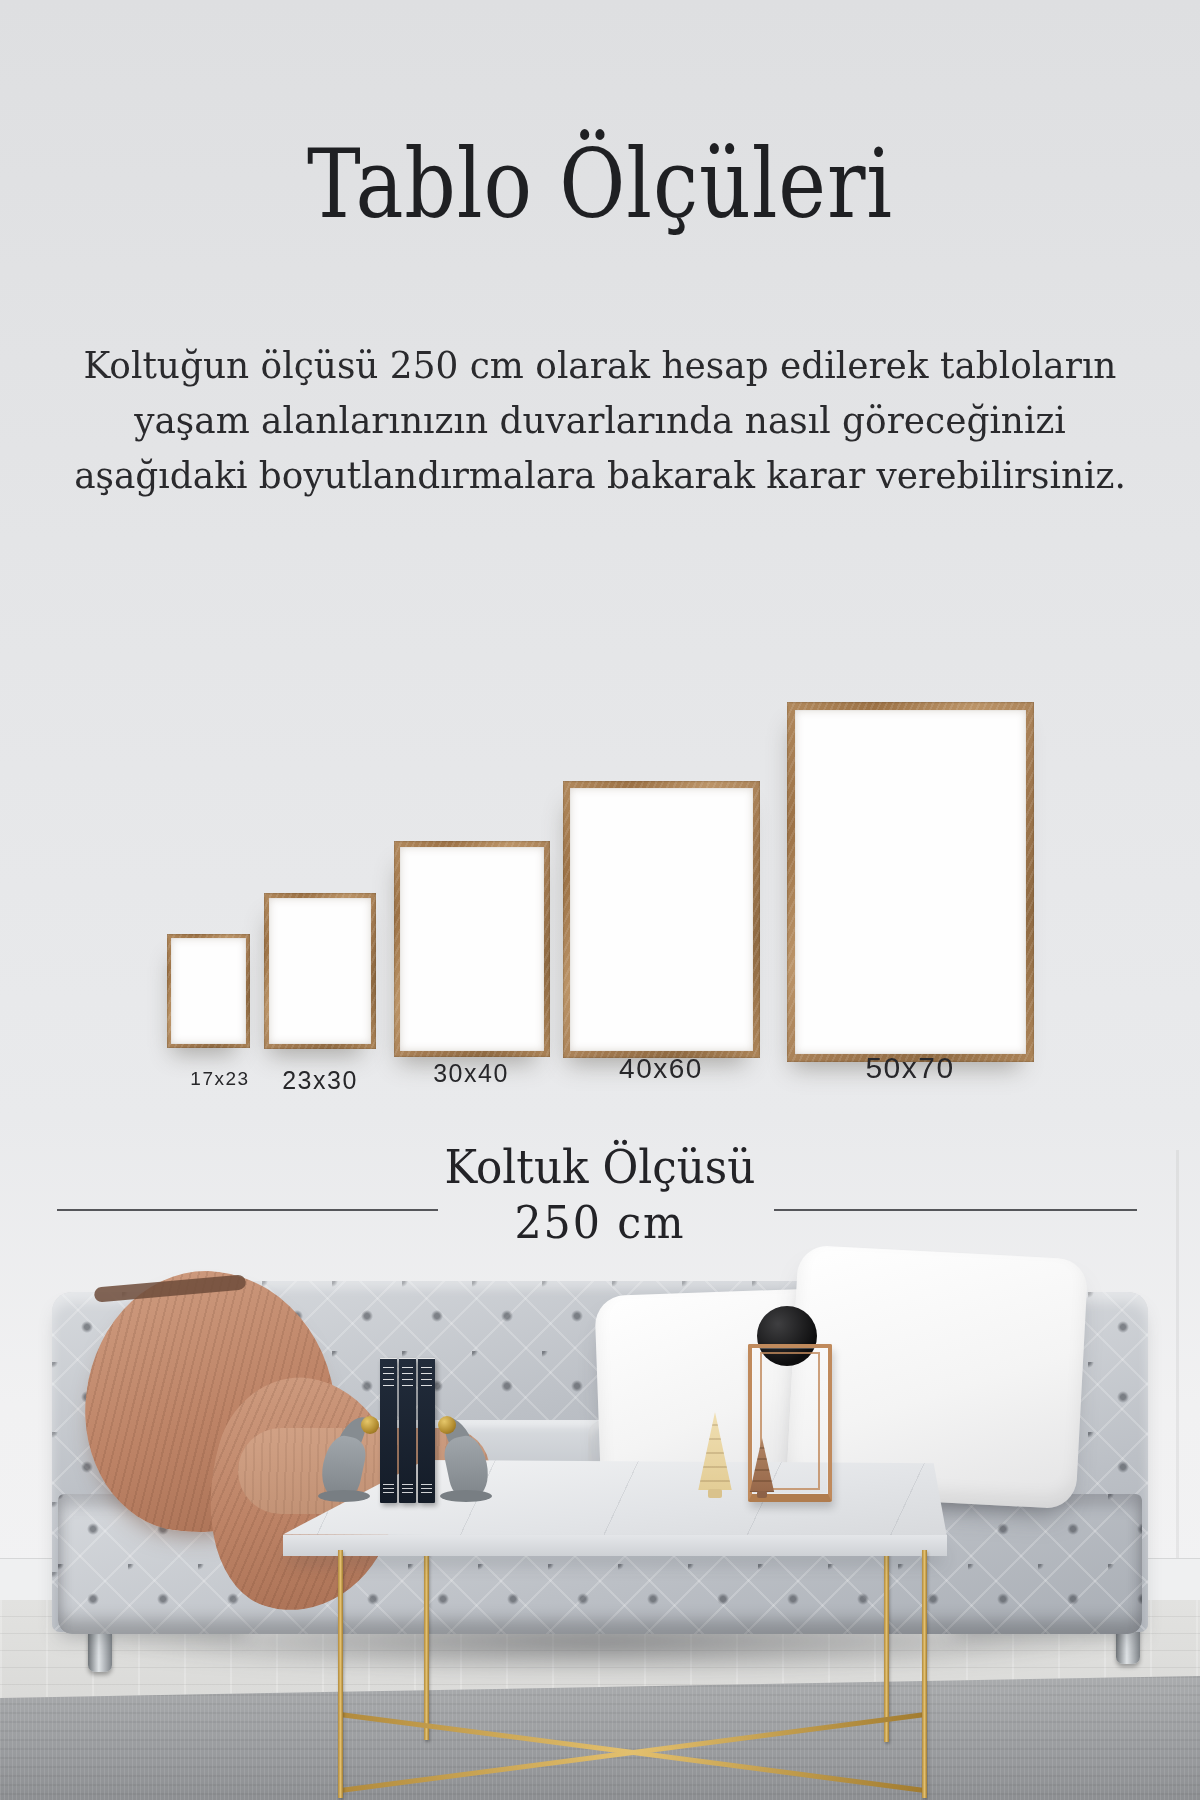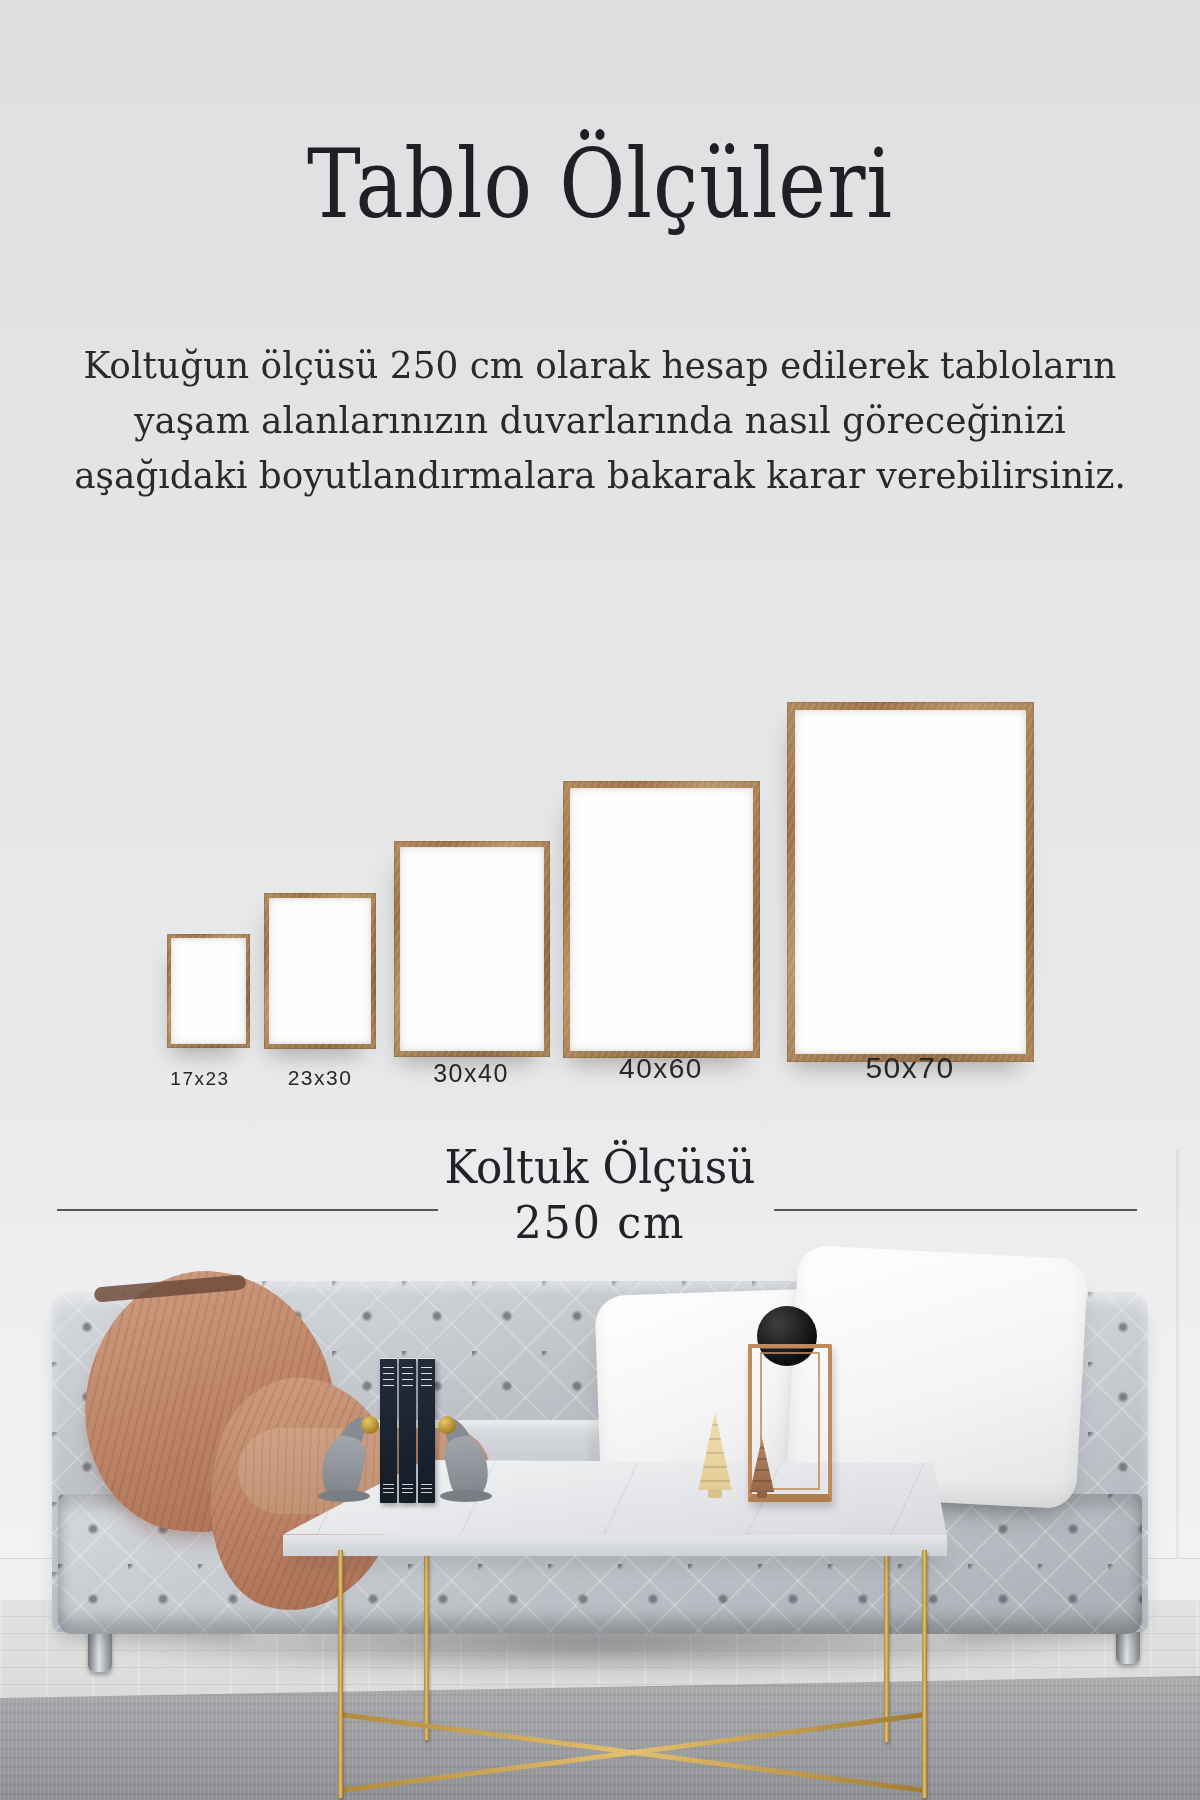--- a/index.html
+++ b/index.html
@@ -28,22 +28,22 @@
   .frame .mat{position:absolute;background:#fefefe;
     box-shadow:inset 0 0 8px rgba(120,100,80,.25), inset 0 0 1px rgba(0,0,0,.25);}
   .fr1{left:167px;top:934px;width:83px;height:114px;}   .fr1 .mat{inset:4px;}
   .fr2{left:264px;top:893px;width:112px;height:156px;}  .fr2 .mat{inset:5px;}
   .fr3{left:394px;top:841px;width:156px;height:216px;}  .fr3 .mat{inset:6px;}
   .fr4{left:563px;top:781px;width:197px;height:277px;}  .fr4 .mat{inset:7px;}
   .fr5{left:787px;top:702px;width:247px;height:360px;}  .fr5 .mat{inset:8px;}
 
   .flabel{position:absolute;transform:translateX(-50%);color:#27272a;
     font-family:"Liberation Sans","DejaVu Sans",sans-serif;letter-spacing:1.5px;font-weight:400;}
-  .fl1{left:200px;top:1068px;font-size:19px;}
-  .fl2{left:320px;top:1066px;font-size:21px;}
+  .fl1{left:220px;top:1068px;font-size:19px;}
+  .fl2{left:320px;top:1066px;font-size:25px;}
   .fl3{left:471px;top:1059px;font-size:25px;}
   .fl4{left:661px;top:1053px;font-size:28px;}
   .fl5{left:910px;top:1051px;font-size:30px;}
 
   
   .measure-title{left:0;top:1140px;width:1200px;text-align:center;font-size:46px;color:#232327;
                  transform:scaleX(.95);}
   .measure-value{left:0;top:1196px;width:1200px;text-align:center;font-size:45px;color:#232327;
                  letter-spacing:2px;transform:scaleX(.95);}
   .mline{height:2px;background:#55565a;top:1209px;}

